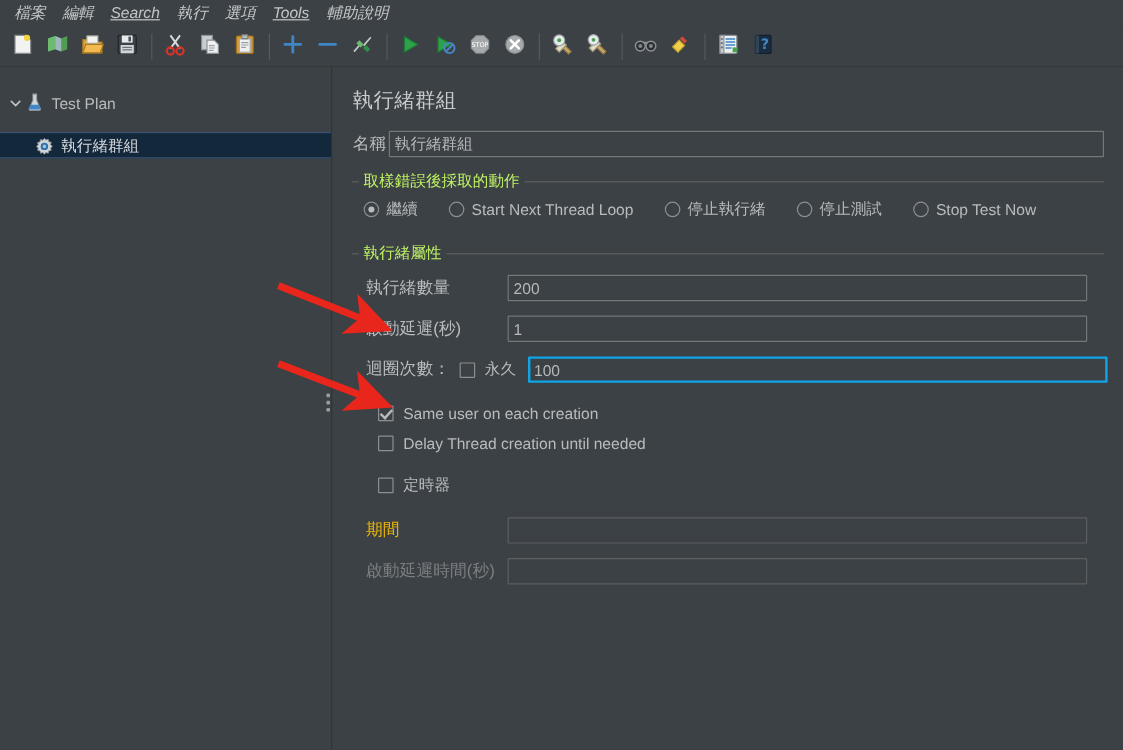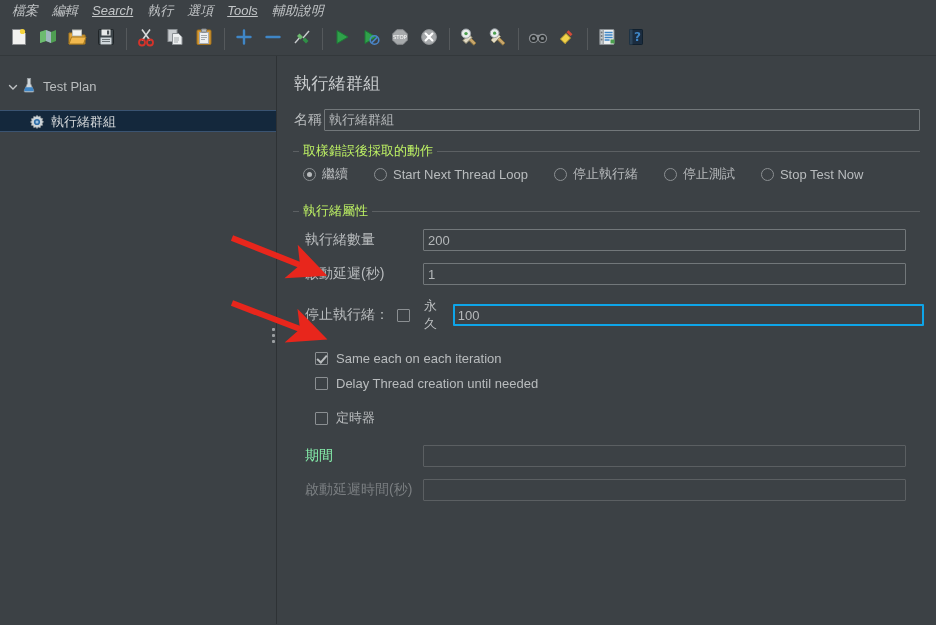--- a/index.html
+++ b/index.html
@@ -619,45 +619,45 @@
         <span class="field-label" style="width:118px;margin-left:12px">執行緒數量</span>
         <input class="txt" style="width: 483px;" value="200">
       </div>
 
       <div class="field-row" style="margin-top:12px">
         <span class="field-label" style="width:118px;margin-left:12px">啟動延遲(秒)</span>
         <input class="txt" style="width: 483px;" value="1">
       </div>
 
       <div class="field-row" style="margin-top:12px">
-        <span class="field-label" style="margin-left:12px">停止執行緒：</span>
+        <span class="field-label" style="margin-left:12px">迴圈次數：</span>
         <span class="inline-cb">
           <span class="checkbox"></span>
           <span class="cb-label">永久</span>
         </span>
         <input class="txt focused" style="width: 483px; margin-left: 6px;" value="100">
       </div>
 
       <div class="cb-row" style="margin-top:18px">
         <span class="checkbox checked"></span>
-        <span class="cb-label">Same each on each iteration</span>
+        <span class="cb-label">Same user on each creation</span>
       </div>
 
       <div class="cb-row" style="margin-top:1px">
         <span class="checkbox"></span>
         <span class="cb-label">Delay Thread creation until needed</span>
       </div>
 
       <div class="cb-row" style="margin-top:18px">
         <span class="checkbox"></span>
         <span class="cb-label">定時器</span>
       </div>
 
       <div class="field-row" style="margin-top:18px">
-        <span class="field-label disabled" style="width:118px;margin-left:12px;color:#86efac">期間</span>
+        <span class="field-label disabled" style="width:118px;margin-left:12px;color:#eab308">期間</span>
         <input class="txt disabled" style="width: 483px;" disabled="" value="">
       </div>
 
       <div class="field-row" style="margin-top:12px">
         <span class="field-label disabled" style="width:118px;margin-left:12px;color:#7a7e81">啟動延遲時間(秒)</span>
         <input class="txt disabled" style="width: 483px;" disabled="" value="">
       </div>
 
     </div>
   </div>

